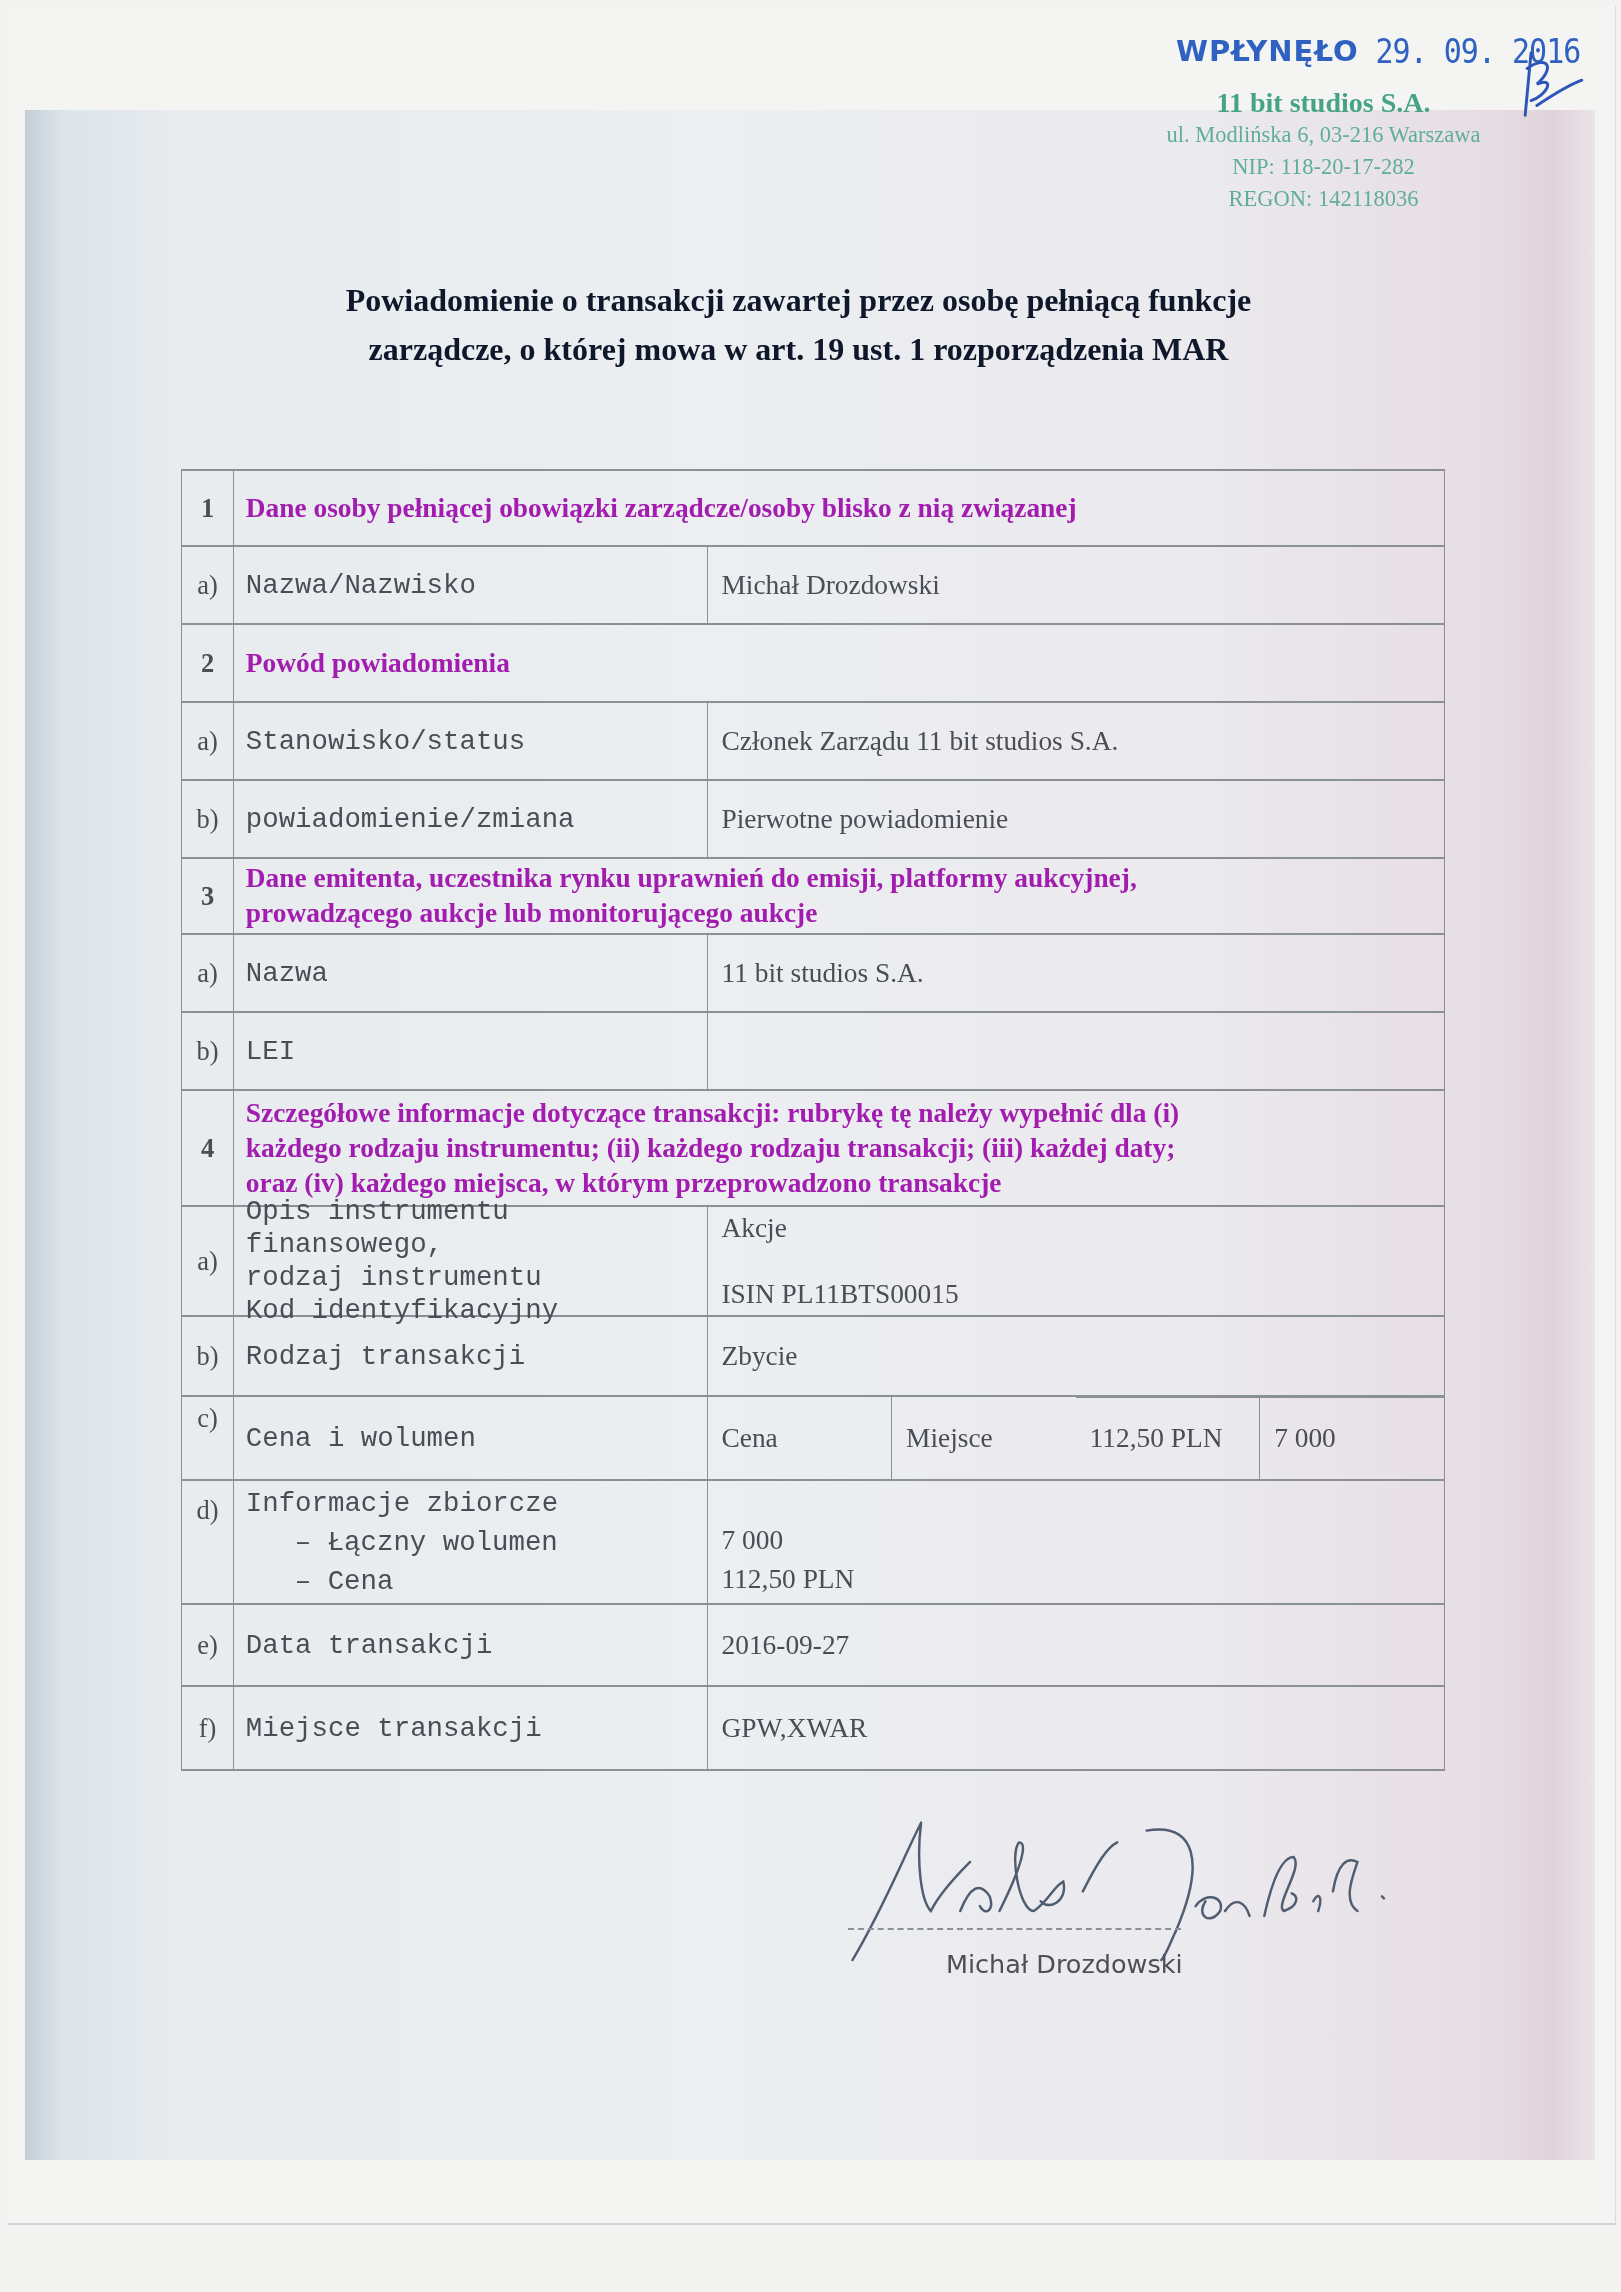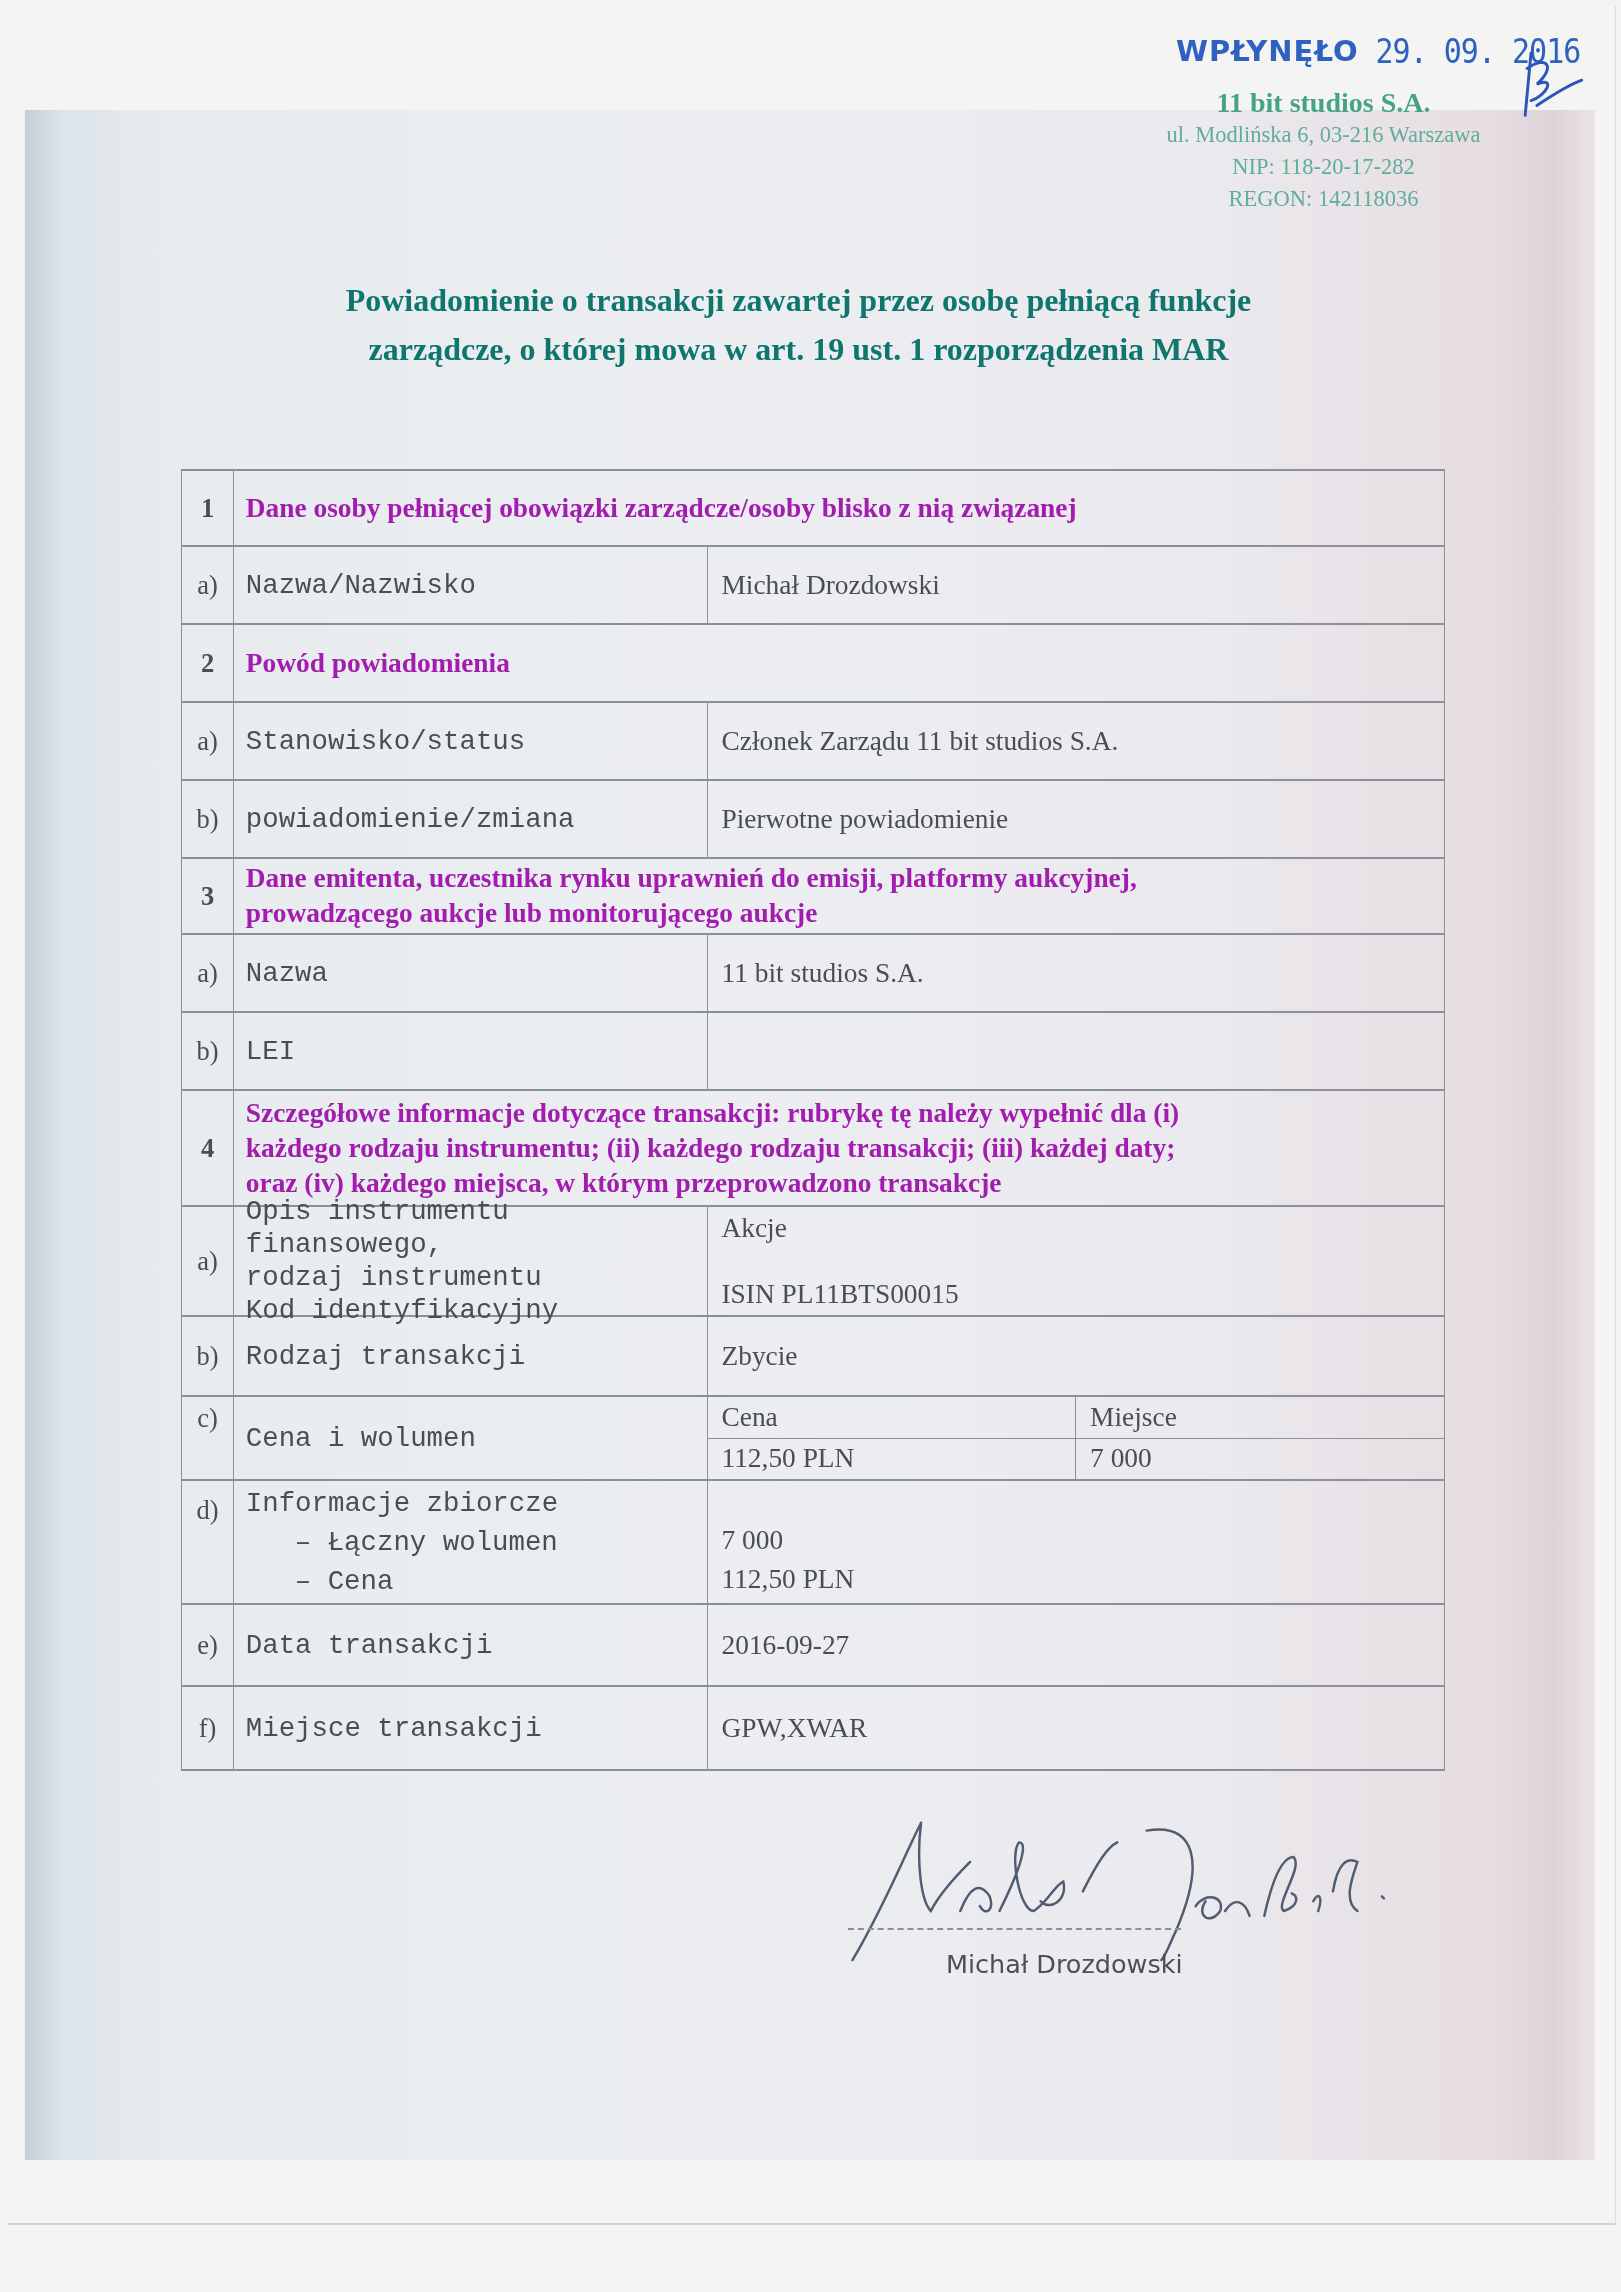--- a/index.html
+++ b/index.html
@@ -26,36 +26,36 @@
   .stamp-date { font-size: 30px; margin-left: 11.8px; font-family: "DejaVu Sans Mono", monospace; transform: scaleY(1.15); display: inline-block; letter-spacing: -1px; }
   .initials { position: absolute; left: 1517px; top: 47px; }
   .company-block {
     position: absolute; left: 1108px; top: 86px; width: 431px; text-align: center;
     color: #5fae97; font-family: "Liberation Serif", serif;
   }
   .company-name { font-weight: bold; font-size: 28px; line-height: 33px; color: #46a386; }
   .company-line { font-size: 22.5px; line-height: 32px; }
   .title {
     position: absolute; left: 225px; top: 276px; width: 1147px; text-align: center;
-    font-weight: bold; font-size: 32px; line-height: 49px; color: #0f766e;
+    font-weight: bold; font-size: 32px; line-height: 49px; color: #0f172a;
   }
   .form-table {
     position: absolute; left: 181px; top: 469px; width: 1264px;
   }
   .row { position: relative; display: flex; border-bottom: 2px solid #8b8f96; }
   .row.first { border-top: 2px solid #8b8f96; }
   .num {
     width: 51px; flex: 0 0 51px; border-left: 1.5px solid #8b8f96; border-right: 1.5px solid #8b8f96;
     display: flex; align-items: center; justify-content: center; font-size: 26.5px;
   }
   .num.bold { font-weight: bold; }
   .label { width: 461px; flex: 0 0 461px; padding-left: 11.8px; font-size: 27.4px; display: flex; flex-direction: column; justify-content: center; line-height: 33px; font-family: Liberation Mono, monospace; }
   .value { flex: 1; border-left: 1.5px solid #8b8f96; border-right: 1.5px solid #8b8f96; padding-left: 13.7px; font-size: 27.4px; display: flex; flex-direction: column; justify-content: center; line-height: 33px; }
   .section-text { flex: 1; border-right: 1.5px solid #8b8f96; padding-left: 11.8px; font-weight: bold; font-size: 27.4px; display: flex; flex-direction: column; justify-content: center; line-height: 35px; color: #a21caf; }
-  .split { display: flex; flex-direction: column; padding-left: 0; justify-content: stretch; }
+  .split { display: flex; flex-direction: row; padding-left: 0; justify-content: stretch; }
   .split-row { display: flex; flex: 1; }
   .split-row + .split-row { border-top: 1.5px solid #8b8f96; }
   .split-cell { flex: 1; padding-left: 13.7px; display: flex; align-items: center; font-size: 27.4px; }
   .split-cell + .split-cell { border-left: 1.5px solid #8b8f96; }
   .indent { padding-left: 49px; }
   .signature { position: absolute; left: 823px; top: 1803px; }
   .sig-dots { position: absolute; left: 848px; top: 1928px; width: 333px; border-top: 2px dashed #8a8f98; }
   .sig-name { position: absolute; left: 946px; top: 1949px; font-family: "DejaVu Sans", sans-serif; font-size: 25.5px; color: #4d4f55; }
 </style>
 </head>

